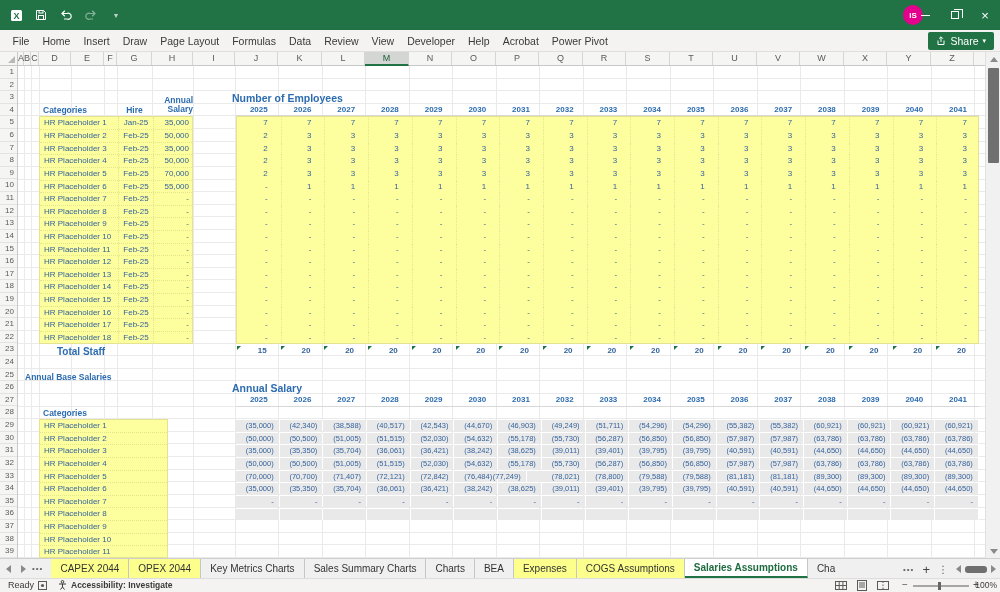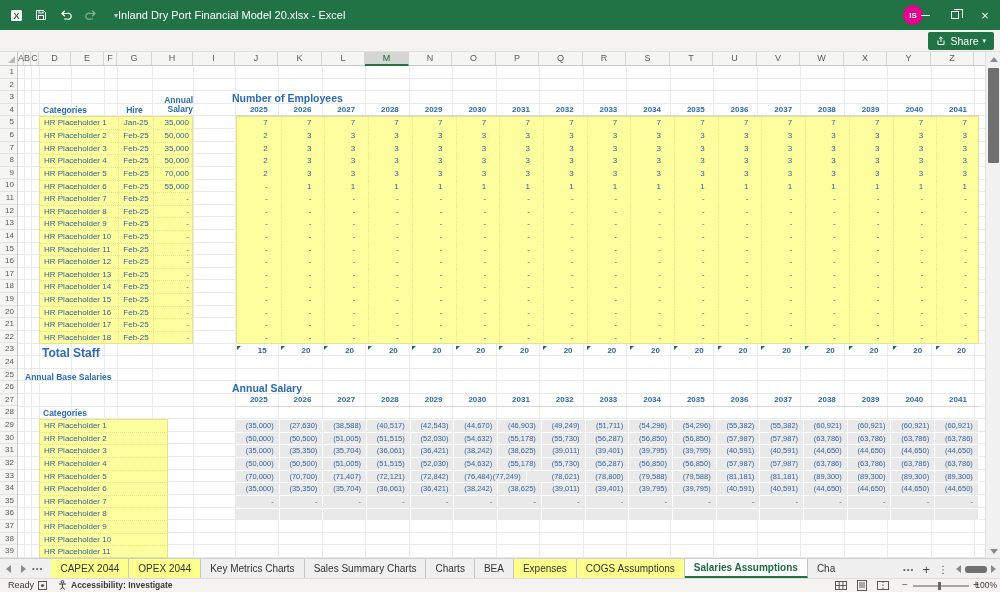--- a/index.html
+++ b/index.html
@@ -153,36 +153,50 @@
           </svg>
       </div>
       <div class="qicon" style="opacity:.45">
         <svg width="12" height="12" viewBox="0 0 12 12" fill="none" stroke="#fff" stroke-width="1.2">
             <path d="M9.5 4.5 H5 A3 3 0 1 0 5 10 H8"></path>
             <path d="M7.2 1.8 L10 4.5 L7.2 7.2"></path>
           </svg>
       </div>
       <div class="qicon" style="opacity:.7;color:#fff;font-size:8px;">▾</div>
     </div>
-    <div class="doc-title">Inland Dry Port Financial Model 20.xlsx - Excel</div>
     <div class="avatar">
         <span>IS</span>
       </div>
     <div class="winbtns">
       <div class="wbtn">
           <div class="min-glyph"></div>
         </div>
       <div class="wbtn">
           <div class="rest-glyph"></div>
         </div>
       <div class="wbtn close-glyph">×</div>
     </div>
   </div>
 
   <div class="ribbon">
+    <div id="rtabs">
+        <div class="rtab">File</div>
+        <div class="rtab">Home</div>
+        <div class="rtab">Insert</div>
+        <div class="rtab">Draw</div>
+        <div class="rtab">Page Layout</div>
+        <div class="rtab">Formulas</div>
+        <div class="rtab">Data</div>
+        <div class="rtab">Review</div>
+        <div class="rtab">View</div>
+        <div class="rtab">Developer</div>
+        <div class="rtab">Help</div>
+        <div class="rtab">Acrobat</div>
+        <div class="rtab">Power Pivot</div>
+      </div>
     <button class="share">
       <svg width="10" height="10" viewBox="0 0 10 10" fill="none" stroke="#fff" stroke-width="1">
           <path d="M2 4.5 v4 h6 v-4"></path>
           <path d="M5 6 V1"></path>
           <path d="M3.2 2.6 L5 .8 L6.8 2.6"></path>
         </svg>
       <span>Share</span>
       <span style="font-size:7px;">▾</span>
     </button>
   </div>
@@ -374,21 +388,21 @@
           <div class="lt-cat">HR Placeholder 17</div>
           <div class="lt-hire">Feb-25</div>
           <div class="lt-sal">-</div>
         </div>
         <div class="ybrow">
           <div class="lt-cat">HR Placeholder 18</div>
           <div class="lt-hire">Feb-25</div>
           <div class="lt-sal">-</div>
         </div>
       </div>
-      <div class="blue-title" style="left: 42px; top: 279.791px; font-size: 12px; text-align: right;">Total Staff</div>
+      <div class="blue-title" style="left: 57px; top: 279.791px; font-size: 10px; text-align: right;">Total Staff</div>
       <div class="blue-title" style="left: 25px; top: 306.283px; font-size: 8.5px;">Annual Base Salaries</div>
       <div class="blue-title" style="left: 43px; top: 341.605px; font-size: 8.5px;">Categories</div>
       <div class="yb" style="left: 39px; top: 353.22px; width: 129px; height: 138.765px;">
         <div class="cat-row">HR Placeholder 1</div>
         <div class="cat-row">HR Placeholder 2</div>
         <div class="cat-row">HR Placeholder 3</div>
         <div class="cat-row">HR Placeholder 4</div>
         <div class="cat-row">HR Placeholder 5</div>
         <div class="cat-row">HR Placeholder 6</div>
         <div class="cat-row">HR Placeholder 7</div>
@@ -795,21 +809,21 @@
         <div class="yr" style="left: 437px; width: 43.7px;">2035</div>
         <div class="yr" style="left: 480.7px; width: 43.7px;">2036</div>
         <div class="yr" style="left: 524.4px; width: 43.7px;">2037</div>
         <div class="yr" style="left: 568.1px; width: 43.7px;">2038</div>
         <div class="yr" style="left: 611.8px; width: 43.7px;">2039</div>
         <div class="yr" style="left: 655.5px; width: 43.7px;">2040</div>
         <div class="yr" style="left: 699.2px; width: 43.7px;">2041</div>
       </div>
       <div class="srow" style="left: 236px; top: 354.22px; width: 742.9px;">
         <div class="scell" style="left: 0px; width: 43.7px;">(35,000)</div>
-        <div class="scell" style="left: 43.7px; width: 43.7px;">(27,630)</div>
+        <div class="scell" style="left: 43.7px; width: 43.7px;">(42,340)</div>
         <div class="scell" style="left: 87.4px; width: 43.7px;">(38,588)</div>
         <div class="scell" style="left: 131.1px; width: 43.7px;">(40,517)</div>
         <div class="scell" style="left: 174.8px; width: 43.7px;">(42,543)</div>
         <div class="scell" style="left: 218.5px; width: 43.7px;">(44,670)</div>
         <div class="scell" style="left: 262.2px; width: 43.7px;">(46,903)</div>
         <div class="scell" style="left: 305.9px; width: 43.7px;">(49,249)</div>
         <div class="scell" style="left: 349.6px; width: 43.7px;">(51,711)</div>
         <div class="scell" style="left: 393.3px; width: 43.7px;">(54,296)</div>
         <div class="scell" style="left: 437px; width: 43.7px;">(54,296)</div>
         <div class="scell" style="left: 480.7px; width: 43.7px;">(55,382)</div>

